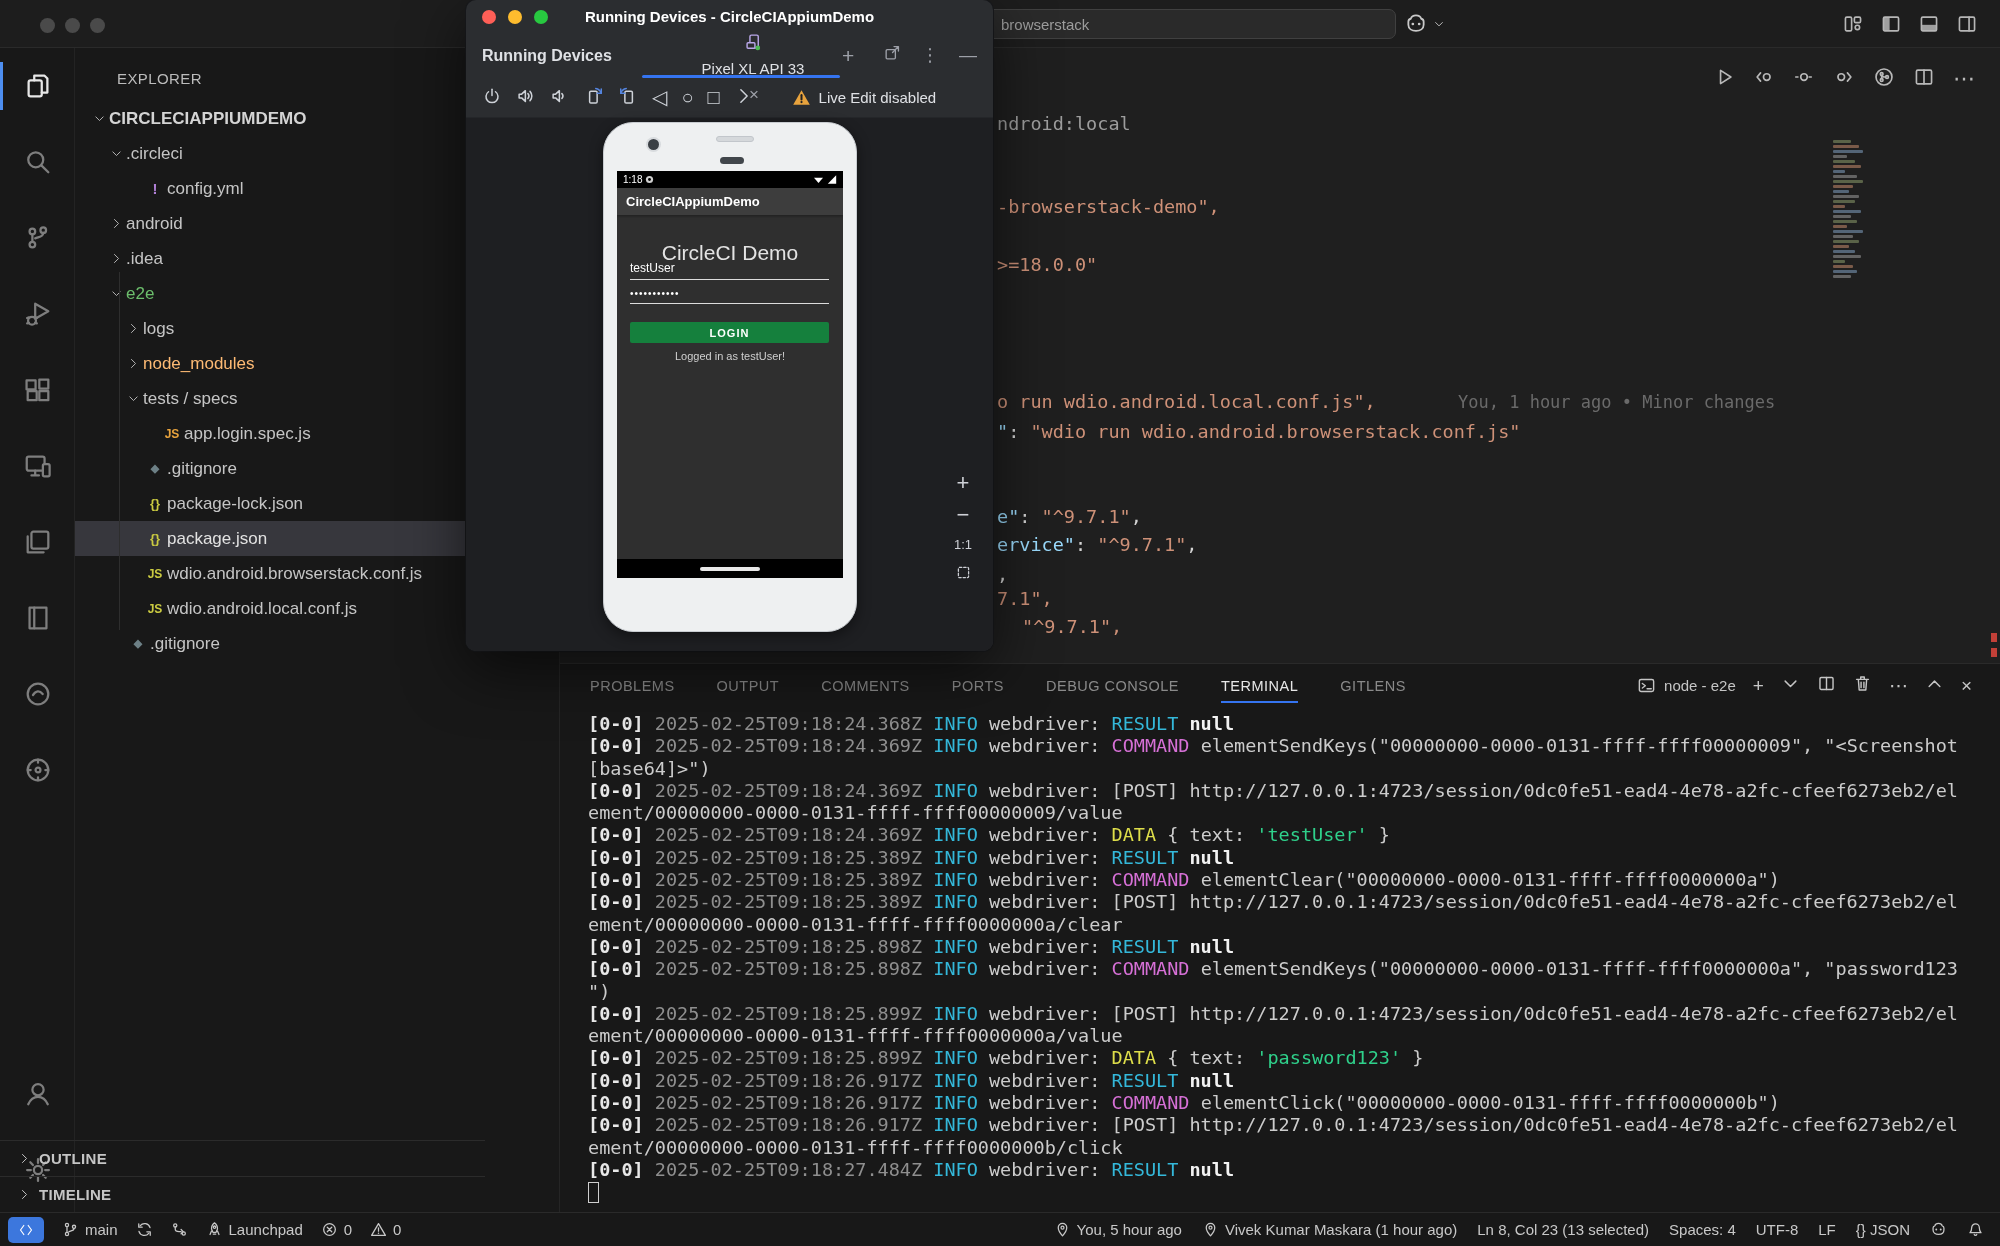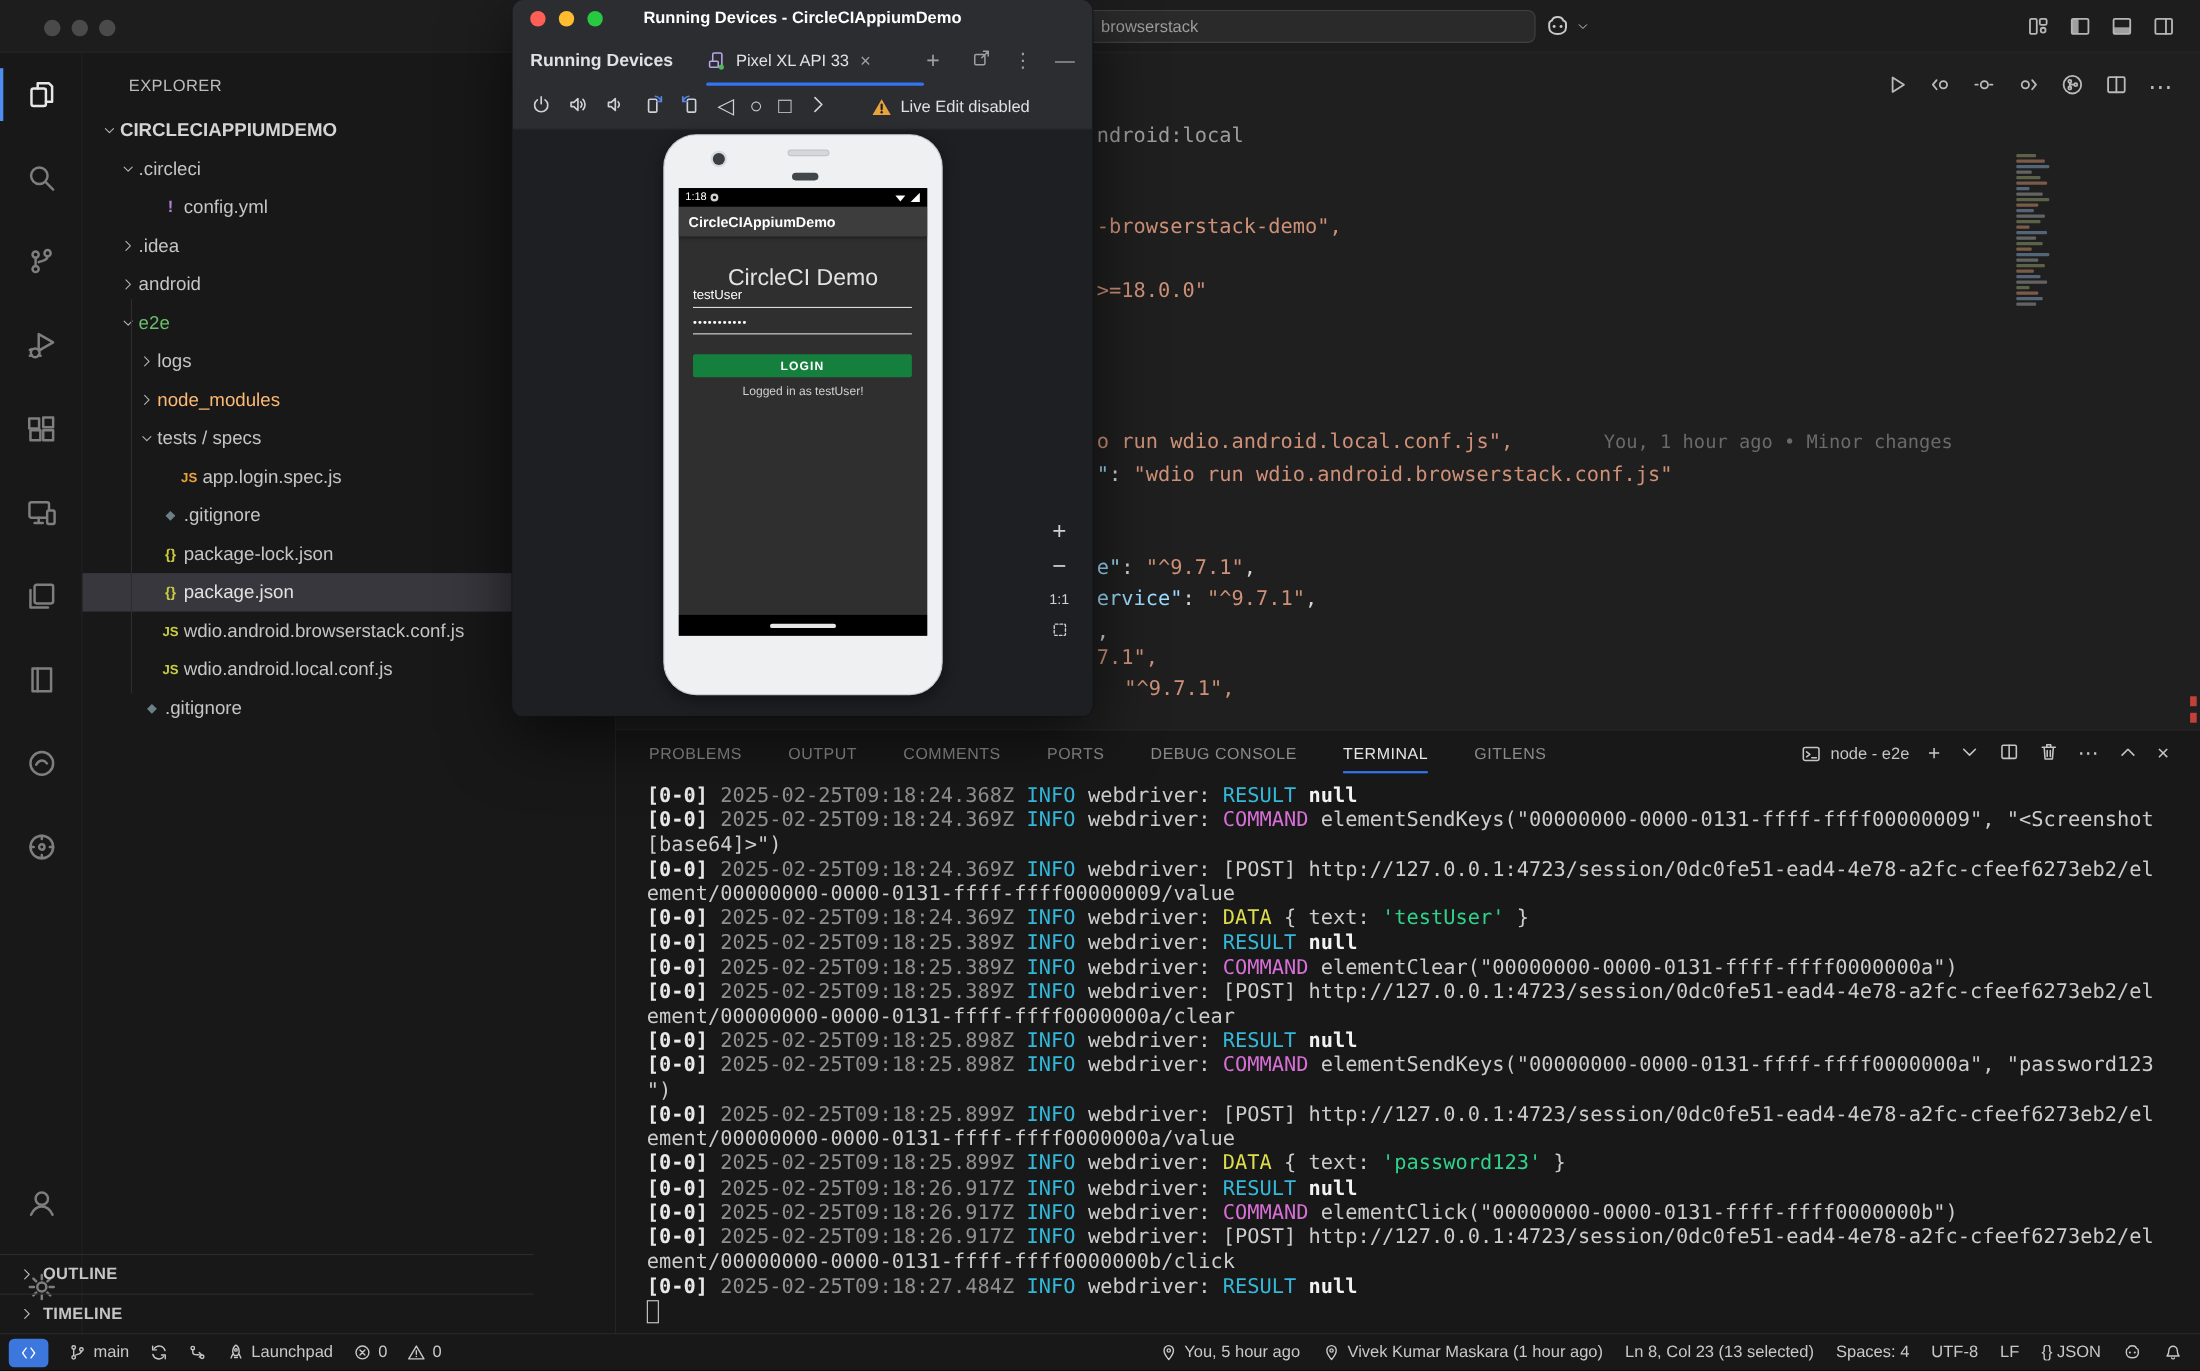--- a/index.html
+++ b/index.html
@@ -51,21 +51,21 @@
   .ruler-mark { position:absolute; width:6px; background:#c24038; }
 
   
   #devwin { left:466px; top:0; width:527px; height:651px; border-radius:10px; background:#2b2d30;
             box-shadow:0 18px 60px rgba(0,0,0,.6), 0 0 0 1px #1a1b1e; z-index:50; }
   #dev-titlebar { height:33px; display:flex; align-items:center; padding-left:16px; }
   .dev-dot { width:14px; height:14px; border-radius:50%; }
   #dev-title { position:absolute; left:0; right:0; text-align:center; font-size:15px; font-weight:bold; color:#ffffff; }
   #dev-tabrow { position:relative; height:45px; display:flex; align-items:center; padding:0 16px; color:#dfe1e5; }
   #dev-tool-label { font-size:16px; font-weight:bold; }
-  #dev-tab { position:absolute; left:176px; top:0; width:198px; height:45px; display:flex; align-items:center; gap:8px; font-size:15px; }
+  #dev-tab { position:absolute; left:188px; top:0; width:198px; height:45px; display:flex; align-items:center; gap:8px; font-size:15px;flex-direction:column; }
   #dev-tab-underline { position:absolute; left:176px; top:42px; width:198px; height:3px; background:#3574f0; border-radius:2px; }
   #dev-tab-close { color:#9da0a8; font-size:17px; margin-left:2px; }
   #dev-tab-plus { position:absolute; left:376px; top:0; height:45px; display:flex; align-items:center; font-size:21px; color:#9da0a8; }
   #dev-tabrow-icons { position:absolute; right:16px; top:0; height:45px; gap:20px; color:#9da0a8; }
   #dev-toolbar { height:40px; display:flex; align-items:center; padding-left:16px; gap:14px; color:#ced2d8; border-bottom:1px solid #242629; }
   #live-edit { display:flex; align-items:center; gap:8px; margin-left:24px; font-size:15px; color:#dfe1e5; }
   #dev-content { position:relative; height:533px; background:#1e1f22; border-radius:0 0 10px 10px; }
 
   
   #phone { position:absolute; left:137px; top:4px; width:254px; height:510px; background:#eef0f1;
@@ -308,31 +308,31 @@
           <span>config.yml</span>
         </div>
         <div class="trow" style="padding-left: 31px;">
           <span class="chev">
             <span style="display: inline-flex; align-items: center; justify-content: center;">
               <svg viewBox="0 0 16 16" fill="none" stroke="currentColor" stroke-width="1.2" stroke-linecap="round" stroke-linejoin="round" width="13" height="13">
                 <path d="M5.5 3l5 5-5 5"></path>
               </svg>
             </span>
           </span>
-          <span>.idea</span>
+          <span>android</span>
         </div>
         <div class="trow" style="padding-left: 31px;">
           <span class="chev">
             <span style="display: inline-flex; align-items: center; justify-content: center;">
               <svg viewBox="0 0 16 16" fill="none" stroke="currentColor" stroke-width="1.2" stroke-linecap="round" stroke-linejoin="round" width="13" height="13">
                 <path d="M5.5 3l5 5-5 5"></path>
               </svg>
             </span>
           </span>
-          <span>android</span>
+          <span>.idea</span>
         </div>
         <div class="trow git-added" style="padding-left: 31px;">
           <span class="chev">
             <span style="display: inline-flex; align-items: center; justify-content: center;">
               <svg viewBox="0 0 16 16" fill="none" stroke="currentColor" stroke-width="1.2" stroke-linecap="round" stroke-linejoin="round" width="13" height="13">
                 <path d="M3.5 6l4.5 4.5L12.5 6"></path>
               </svg>
             </span>
           </span>
           <span>e2e</span>

